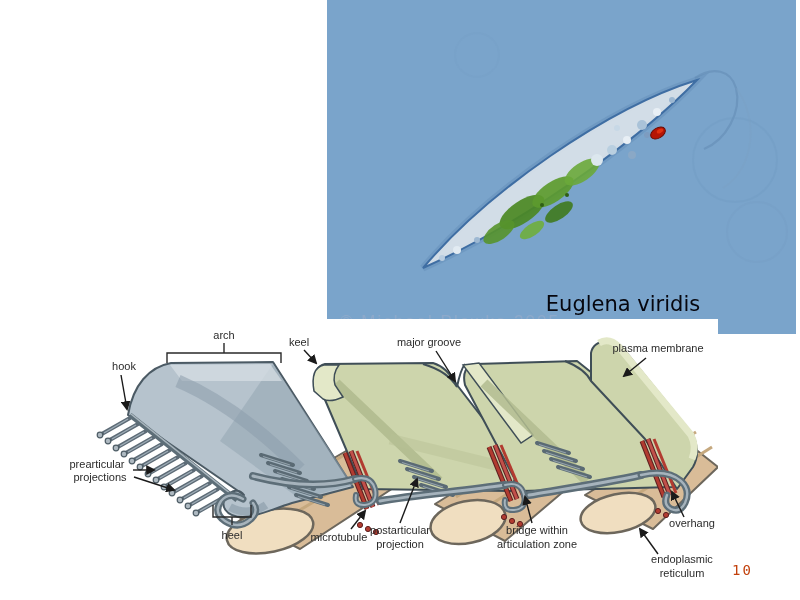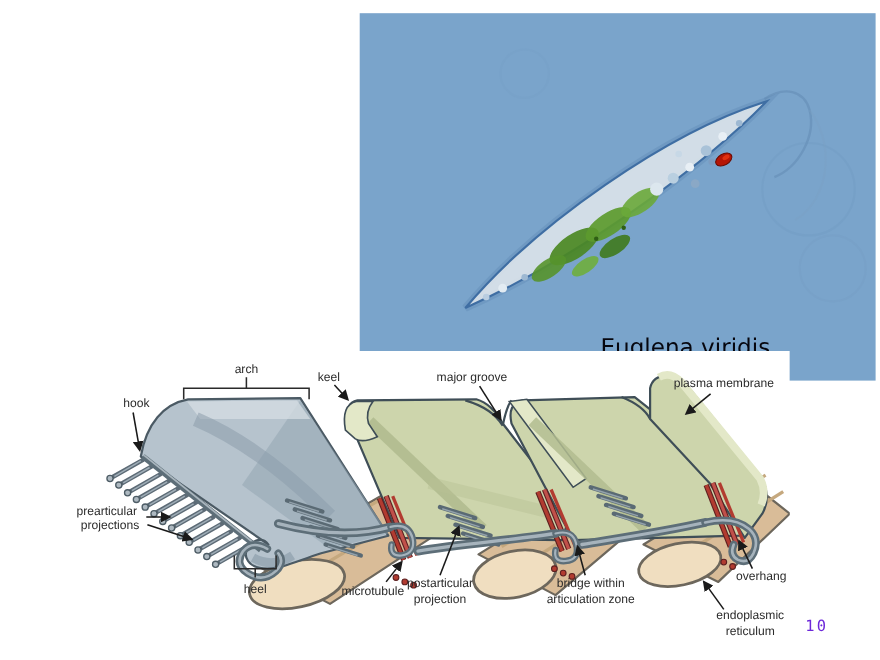--- a/index.html
+++ b/index.html
@@ -7,28 +7,28 @@
     position:relative;width:800px;height:600px;background:#ffffff;
     overflow:hidden;font-family:"DejaVu Sans","Liberation Sans",sans-serif;
   }
   #body-text{
     position:absolute;left:8px;top:26px;width:330px;
     font-size:22.4px;line-height:27.4px;color:#0a0a0a;
     white-space:pre-line;letter-spacing:-0.2px;
   }
   #photo{
     position:absolute;left:327px;top:0;width:469px;height:334px;
-    background:#7aa4cb;overflow:hidden;z-index:1;margin-top:12px;
+    background:#7aa4cb;overflow:hidden;z-index:1;
   }
   #diagram{
     position:absolute;left:60px;top:319px;width:658px;height:273px;z-index:2;
   }
   #page-number{
     position:absolute;left:732px;top:562px;
-    font-size:14px;color:#6d28d9;letter-spacing:2px;z-index:3;
+    font-size:14px;color:#c2410c;letter-spacing:2px;z-index:3;
     font-family:"DejaVu Sans Mono","Liberation Mono",monospace;
   }
   svg text.dlabel{
     font-family:"Liberation Sans",sans-serif;font-size:11px;fill:#2b2b2b;
   }
   svg text.caption{
     font-family:"DejaVu Sans","Liberation Sans",sans-serif;font-size:21px;fill:#06060e;
   }
   svg text.wmark{
     font-family:"Liberation Sans",sans-serif;font-size:17px;fill:#91abcb;

